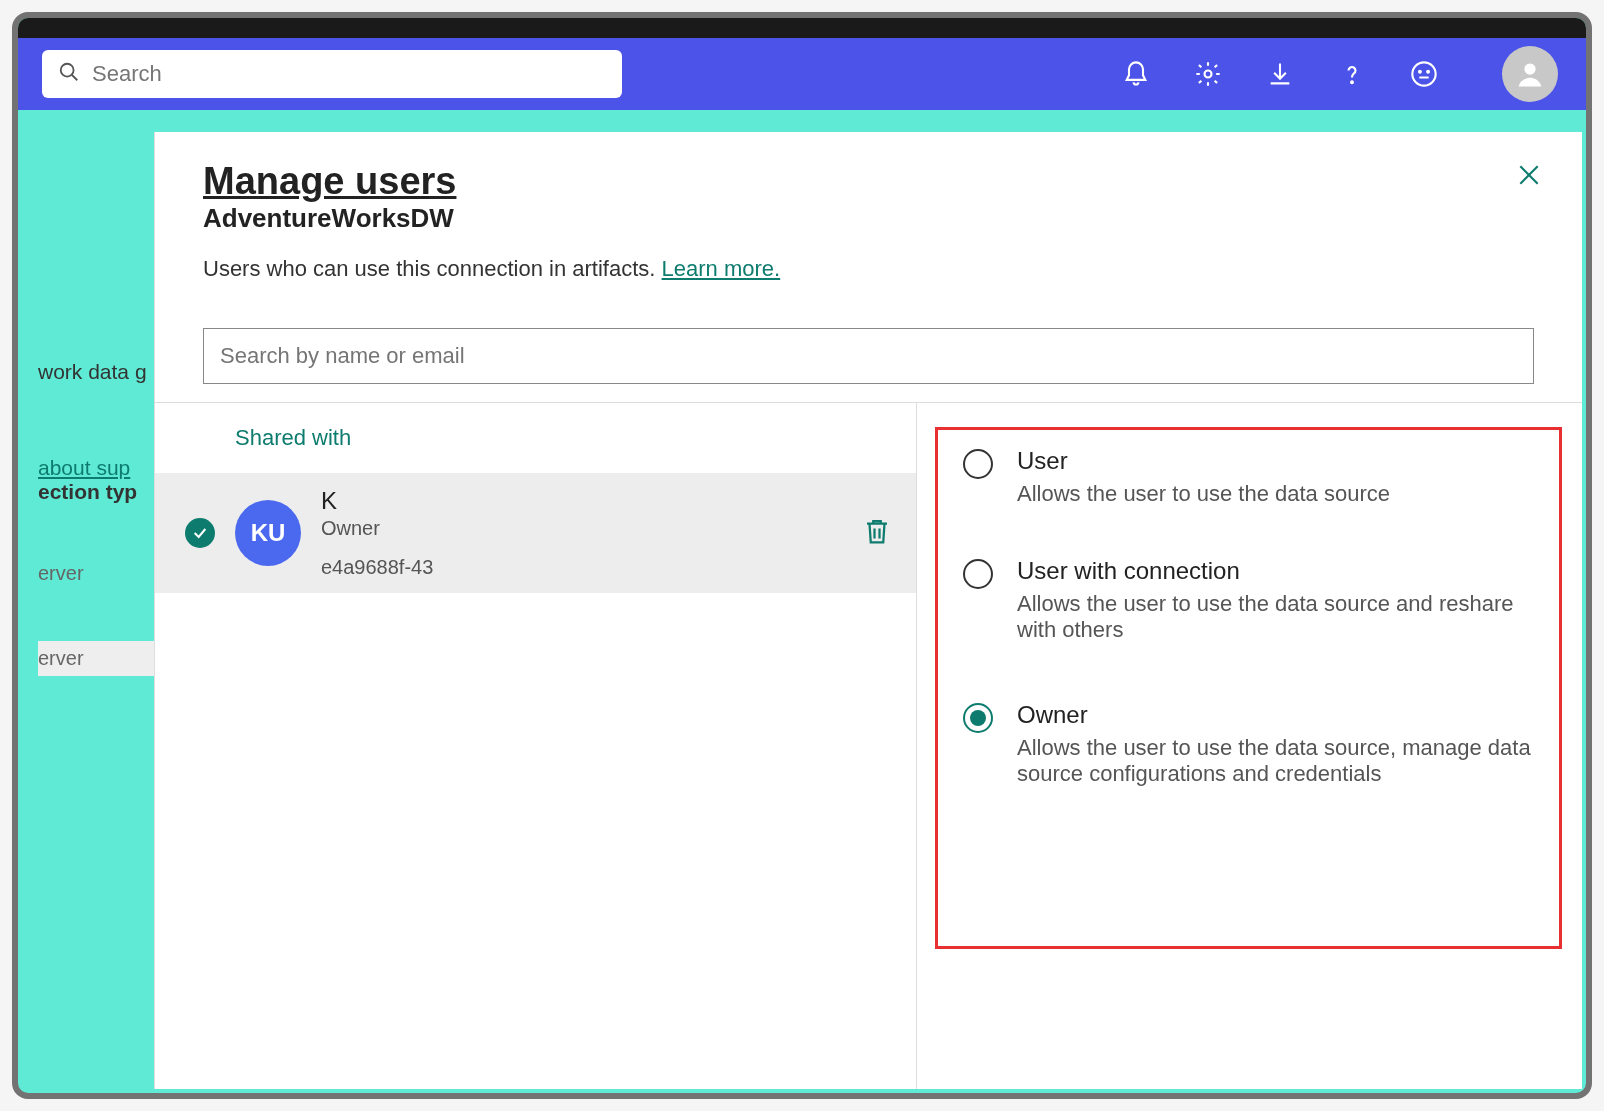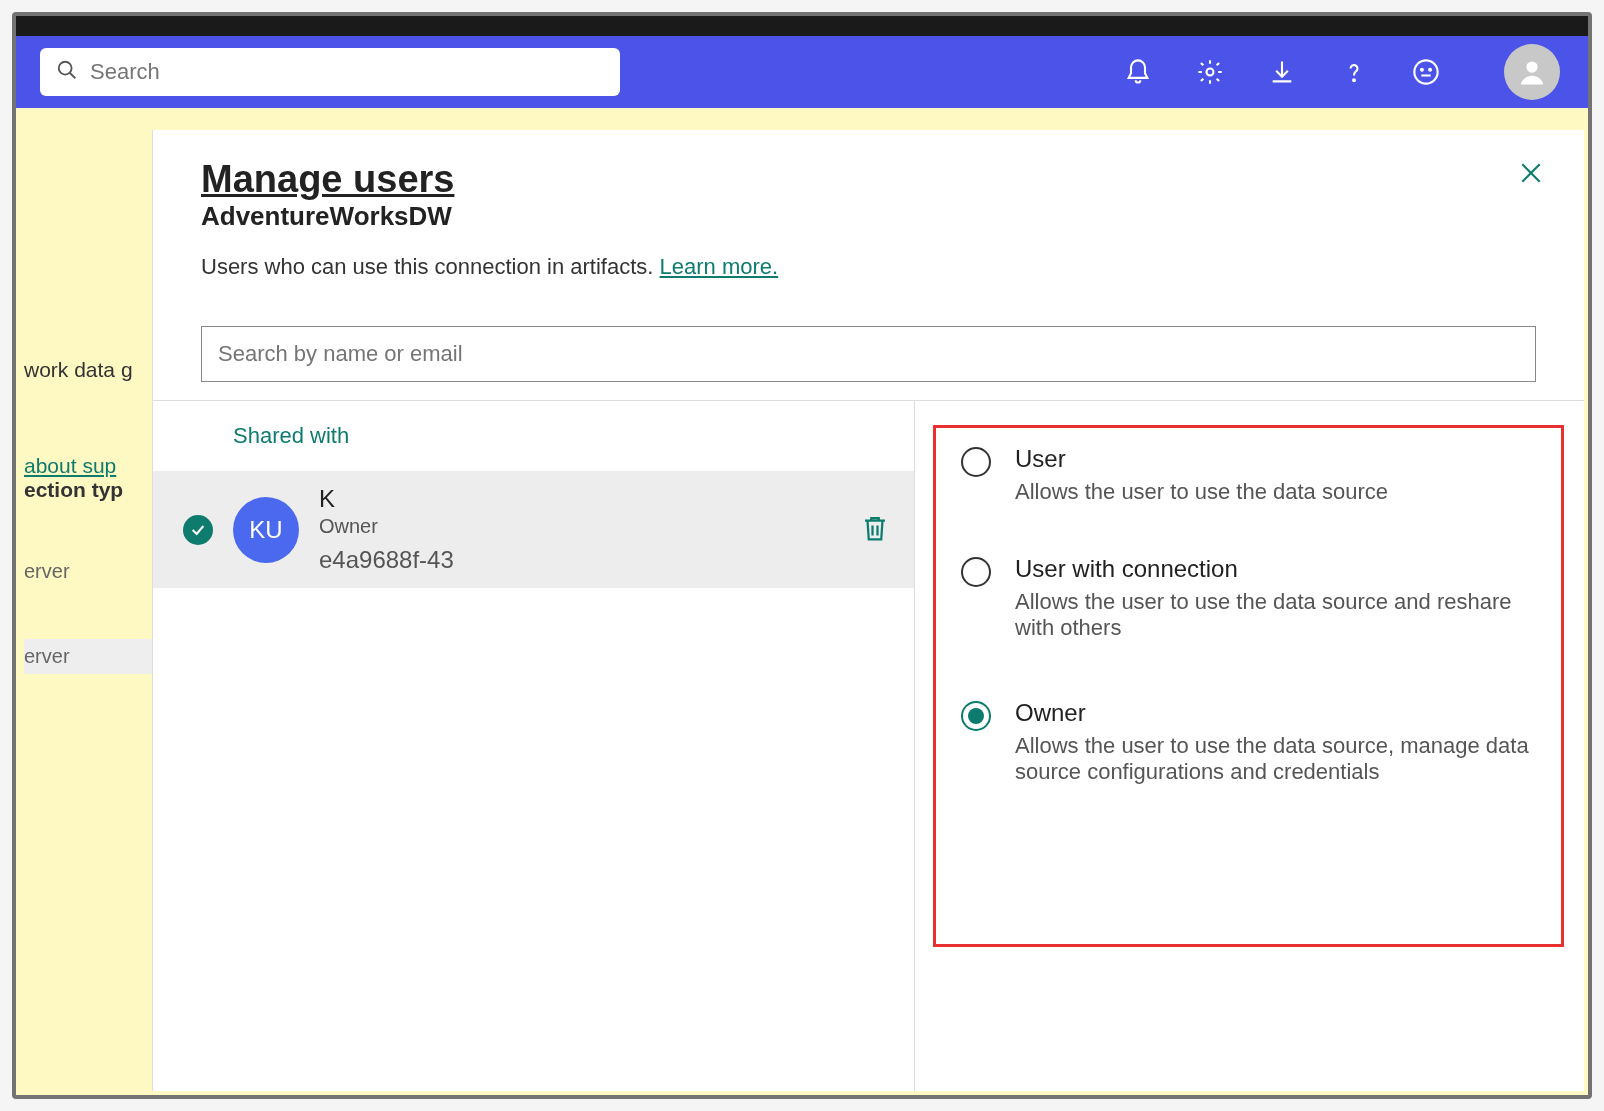--- a/index.html
+++ b/index.html
@@ -7,23 +7,23 @@
   font-family: "Segoe UI", -apple-system, sans-serif;
   background: #f5f5f5;
   width: 1604px;
   height: 1111px;
   overflow: hidden;
   position: relative;
 }
 .viewport {
   position: absolute;
   top: 12px; left: 12px; right: 12px; bottom: 12px;
-  border: 4px solid #737373;
-  border-radius: 4px;
-  background: #fef9c3;
+  border: 6px solid #737373;
+  border-radius: 16px;
+  background: #5eead4;
   overflow: hidden;
 }
 .topbar-dark {
   height: 20px;
   background: #1a1a1a;
 }
 .header {
   background: #4b53e8;
   height: 72px;
   display: flex;
@@ -47,21 +47,21 @@
 }
 .header-spacer { flex: 1; }
 .header-icons { display: flex; align-items: center; gap: 44px; padding-right: 12px; }
 .header-icon { width: 28px; height: 28px; display:flex; align-items:center; justify-content:center; cursor:pointer; }
 .header-icon svg { width: 28px; height: 28px; stroke: #fff; fill: none; stroke-width: 1.8; }
 .avatar { width: 56px; height: 56px; border-radius: 50%; background: #c8c8c8; display:flex; align-items:center; justify-content:center; margin-left: 20px; cursor:pointer;}
 .avatar svg { width: 30px; height: 30px; fill: #fff; }
 
 .bg-content {
   position: absolute;
-  top: 92px; left: 0; bottom: 0; width: 140px;
+  top: 92px; left: 12px; bottom: 0; width: 140px;
   padding: 20px 0 0 8px;
   color: #333;
   font-size: 21px;
   overflow: hidden;
   white-space: nowrap;
 }
 .bg-content .link { color: #0d7c6e; text-decoration: underline; margin-top: 72px; display:block; }
 .bg-content .ctype { font-weight: 600; }
 .bg-content .srv { color: #666; margin-top: 58px; font-size: 20px; }
 .bg-content .srv2 { color: #666; margin-top: 56px; font-size: 20px; padding:6px 0; background:#eee;}
@@ -120,26 +120,26 @@
   gap: 20px;
 }
 .check-badge {
   width: 30px; height: 30px; border-radius: 50%; background: #0d7c6e;
   display:flex; align-items:center; justify-content:center;
 }
 .check-badge svg { width: 16px; height: 16px; stroke:#fff; stroke-width:3; fill:none; }
 .user-avatar {
   width: 66px; height: 66px; border-radius: 50%; background: #4b69ef;
   color: #fff; display:flex; align-items:center; justify-content:center;
-  font-size: 24px; font-weight: 400;
+  font-size: 24px; font-weight: 700;
 }
 .user-info { flex: 1; }
 .user-name { font-size: 24px; color: #222; }
 .user-role { font-size: 20px; color: #555; margin-top: 2px;}
-.user-id { font-size: 24px; color: #555; margin-top: 8px;}
+.user-id { font-size: 20px; color: #555; margin-top: 16px;}
 .trash { cursor:pointer; }
 .trash svg { width: 30px; height: 30px; stroke: #0d7c6e; fill:none; stroke-width:1.8; }
 
 .right-col {
   flex: 1;
   padding: 30px 24px 24px 36px;
   position: relative;
 }
 .right-highlight {
   position: absolute;

